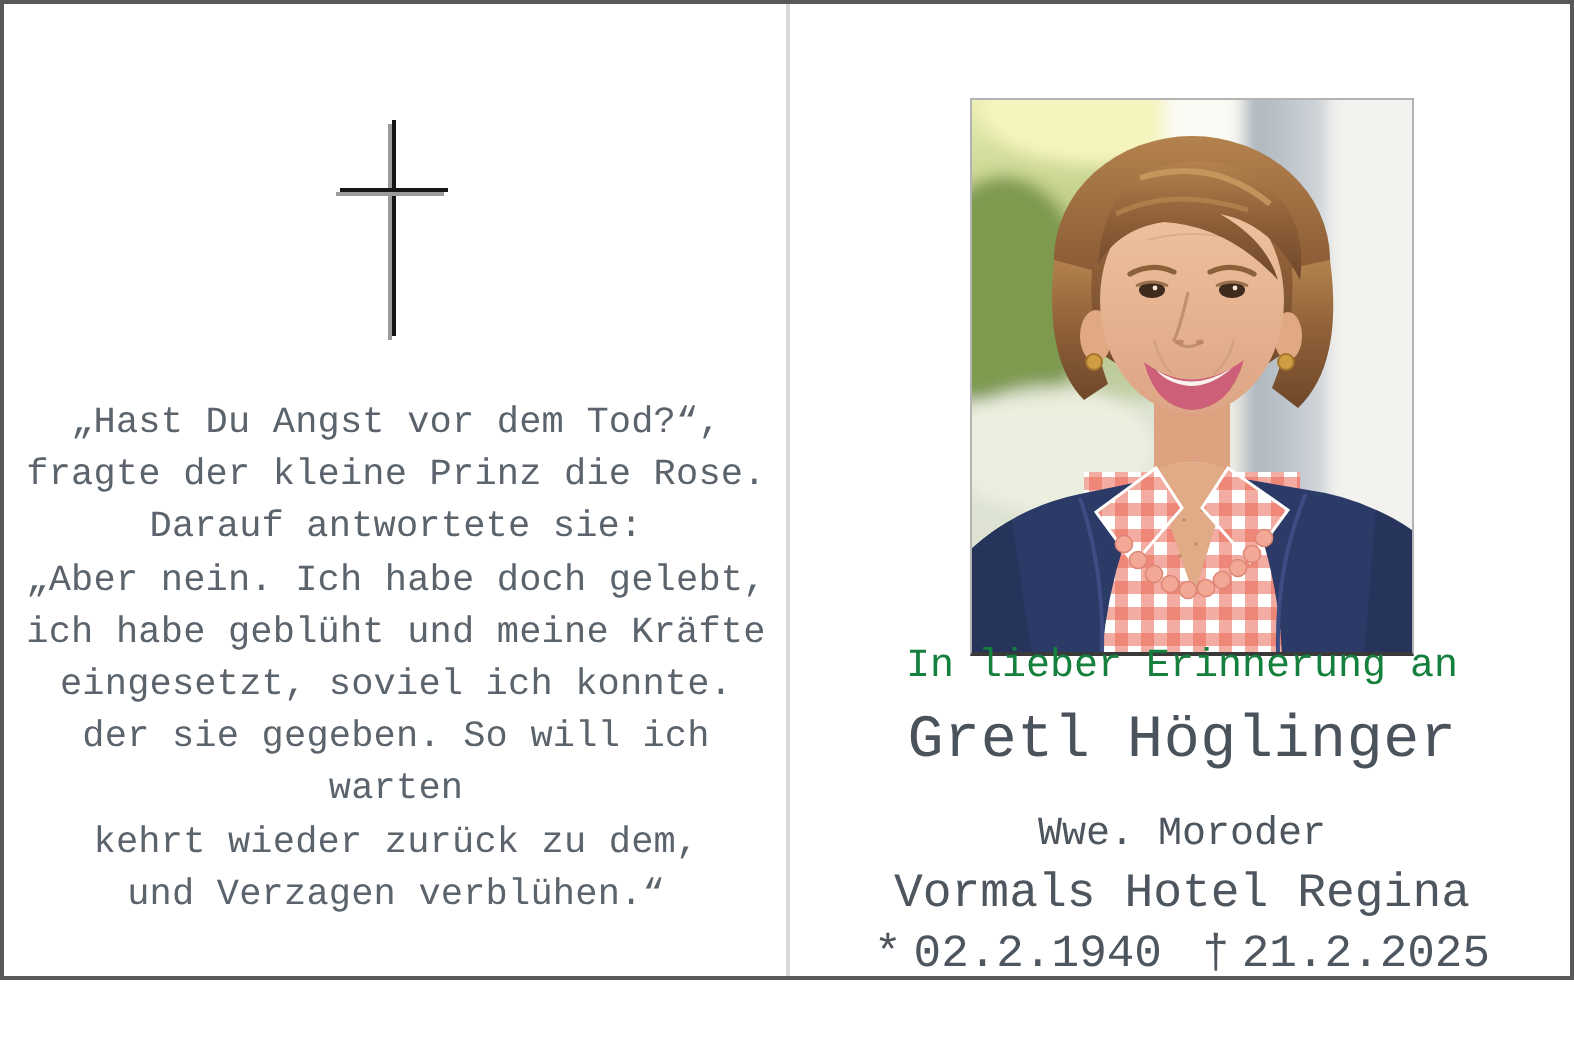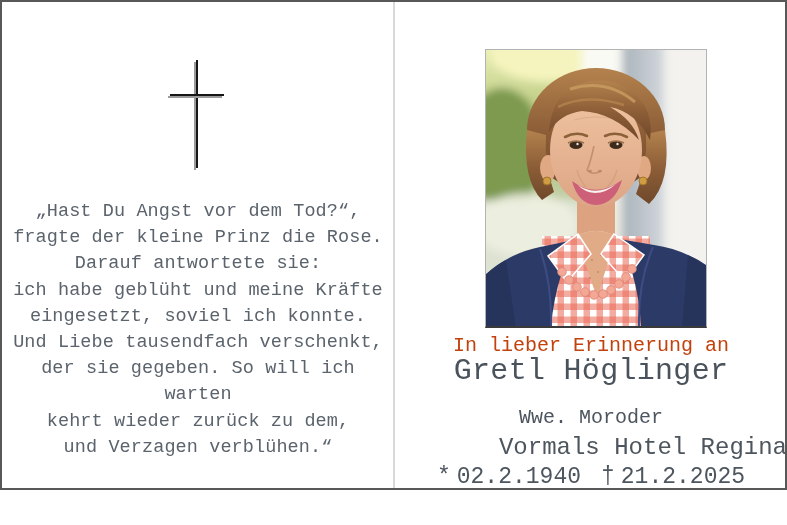--- a/index.html
+++ b/index.html
@@ -34,46 +34,46 @@
     color:#5b636c; letter-spacing:0.1px;
   }
   
   .photo-frame {
     position:absolute; left:483px; top:47px; width:220px; height:276px;
     border:1px solid #b3b3b3; border-bottom:2px solid #3a3a3a;
     background:#e9e7df;
   }
   .photo-frame svg { display:block; width:100%; height:100%; }
   .rtext { position:absolute; left:393px; width:392px; text-align:center; color:#4d555e; }
-  .intro    { top:332px; font-size:20px; color:#c2410c; }
+  .intro    { top:320px; font-size:20px; color:#15803d; }
   .name     { top:352px; font-size:30px; font-weight:300; color:#4a525b; letter-spacing:0.3px; }
   .widow    { top:404px; font-size:20px; }
-  .formerly { top:432px; font-size:24px;text-align:right; }
+  .formerly { top:432px; font-size:24px; }
   .dates    { top:462px; font-size:23px; }
   .dates .grp { display:inline-block; white-space:nowrap; }
   .dates .grp + .grp { margin-left:20px; }
   .dates .sym { display:inline-block; margin-right:6px; }
 </style>
 </head>
 <body>
 
 <div class="card">
 
   <div>
     <div class="cross">
       <div class="v"></div>
       <div class="h"></div>
     </div>
     <div class="poem">
       <div>„Hast Du Angst vor dem Tod?“,</div>
       <div>fragte der kleine Prinz die Rose.</div>
       <div>Darauf antwortete sie:</div>
+      <div>„Aber nein. Ich habe doch gelebt,</div>
       <div>ich habe geblüht und meine Kräfte</div>
       <div>eingesetzt, soviel ich konnte.</div>
-      <div>Und Liebe tausendfach verschenkt,</div>
       <div>der sie gegeben. So will ich warten</div>
       <div>kehrt wieder zurück zu dem,</div>
       <div>und Verzagen verblühen.“</div>
     </div>
   </div>
 
   <div class="fold-line"></div>
 
   <div>
 

